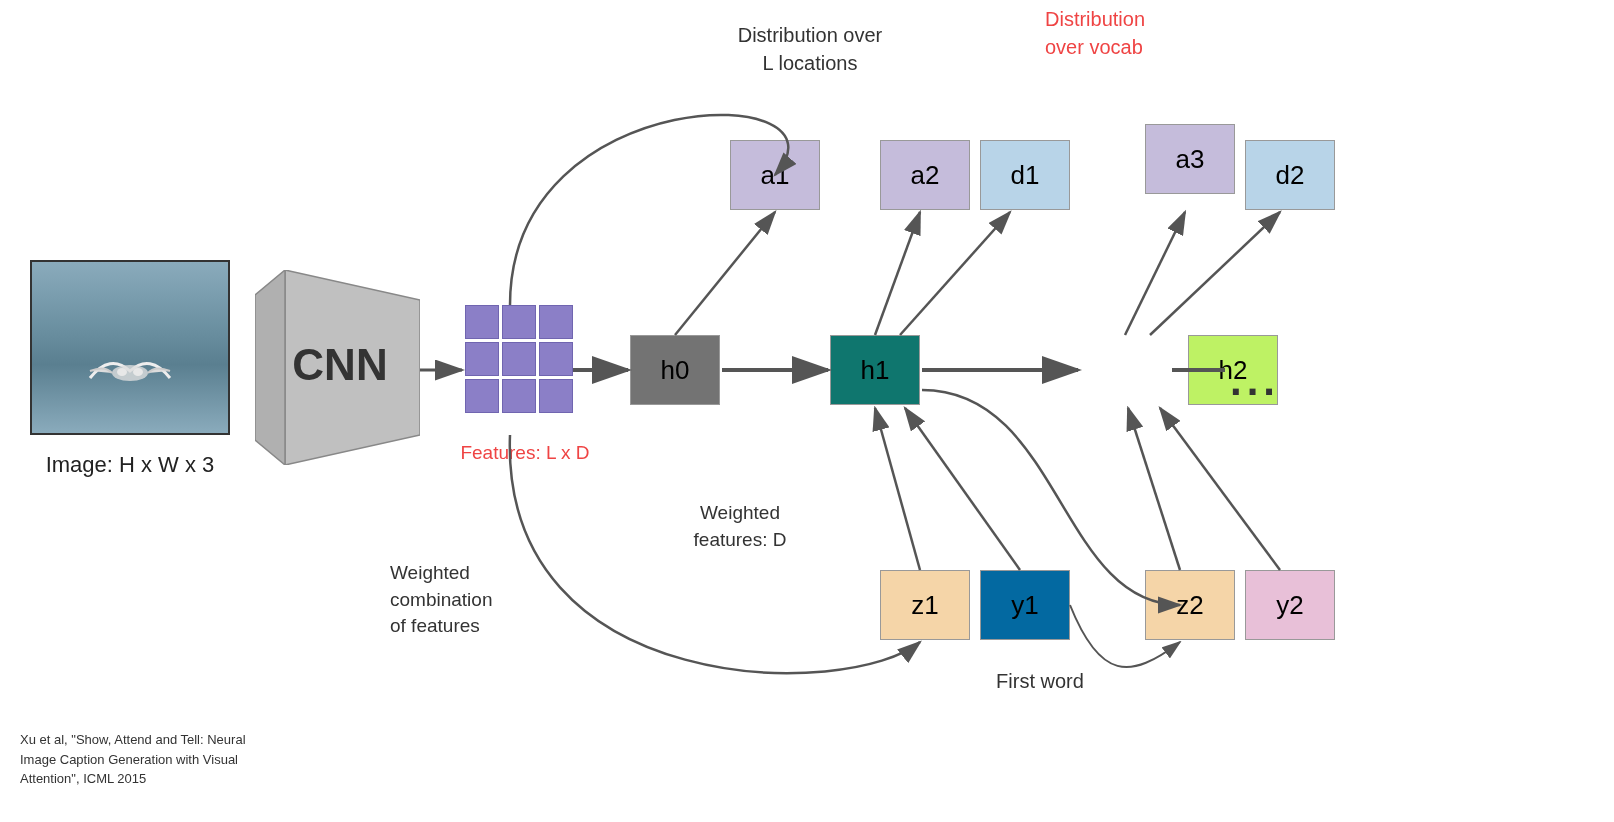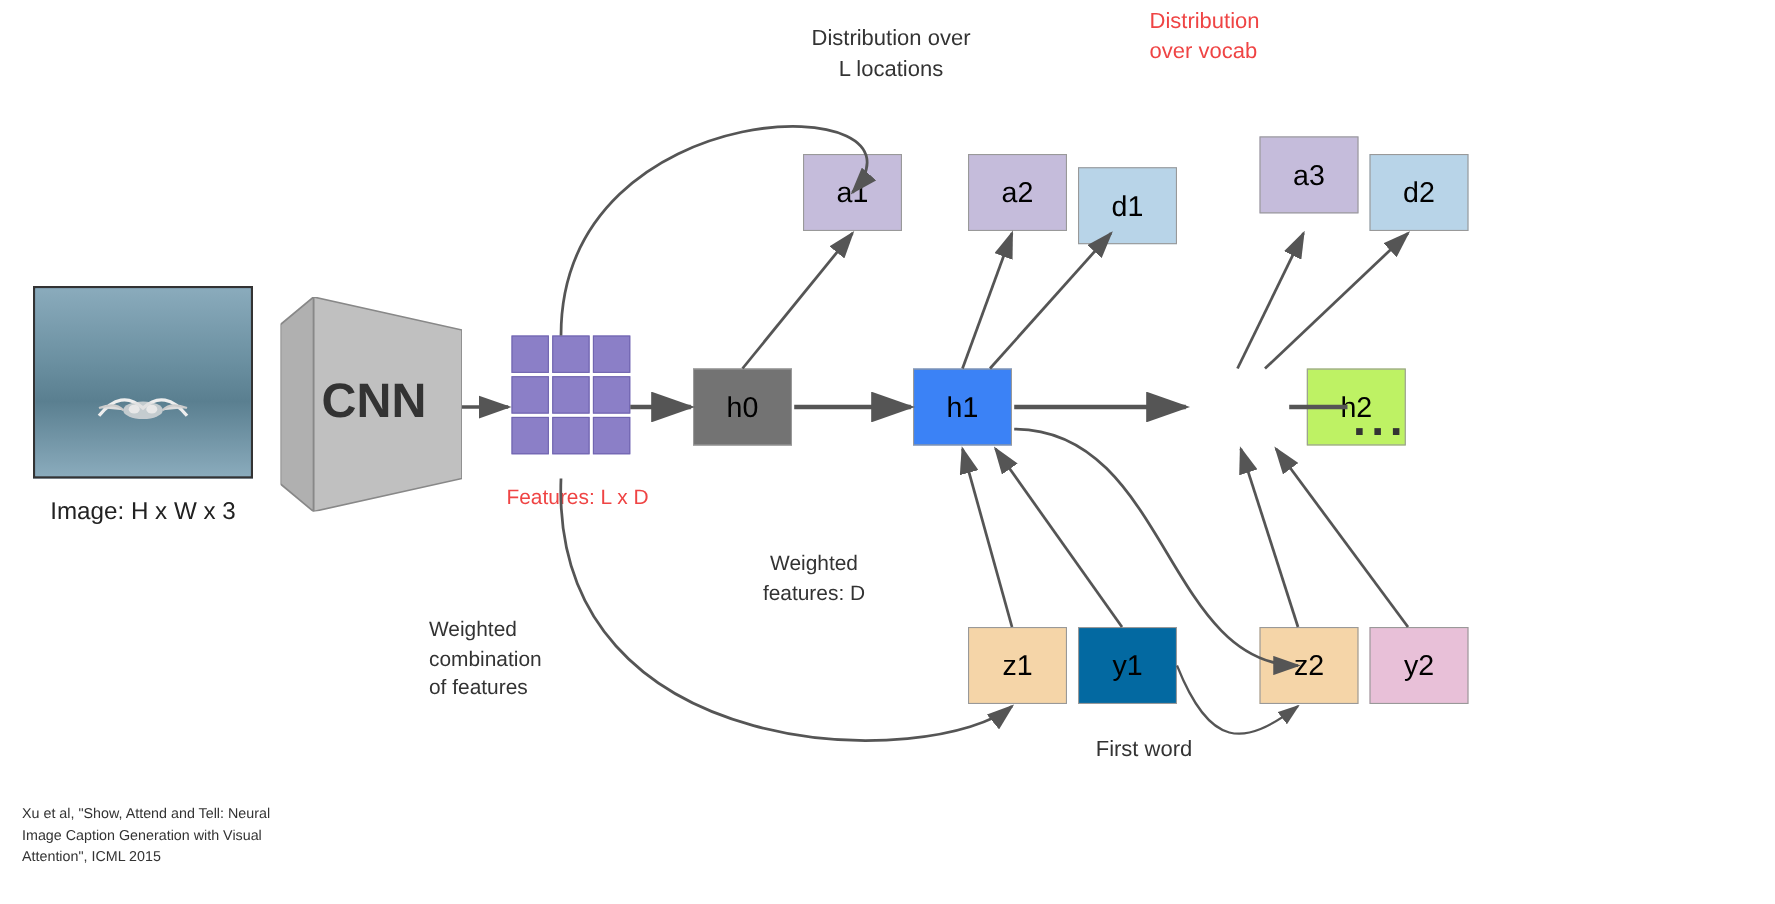--- a/index.html
+++ b/index.html
@@ -96,21 +96,21 @@
       font-weight: normal;
       border: 1.5px solid #999;
       border-radius: 0;
     }
     .node-h0 {
       background: #737373;
       left: 630px;
       top: 335px;
     }
     .node-h1 {
-      background: #3b82f6;
+      background: #0f766e;
       left: 830px;
       top: 335px;
     }
     .node-h2 {
       background: #bef264;
       left: 1140px;
       top: 335px;
       margin-left: 48px;
     }
     .node-a1 {
@@ -120,21 +120,20 @@
     }
     .node-a2 {
       background: #c5bcdb;
       left: 880px;
       top: 140px;
     }
     .node-d1 {
       background: #b8d4e8;
       left: 980px;
       top: 140px;
-      margin-top: 12px;
     }
     .node-a3 {
       background: #c5bcdb;
       left: 1145px;
       top: 124px;
     }
     .node-d2 {
       background: #b8d4e8;
       left: 1245px;
       top: 140px;

